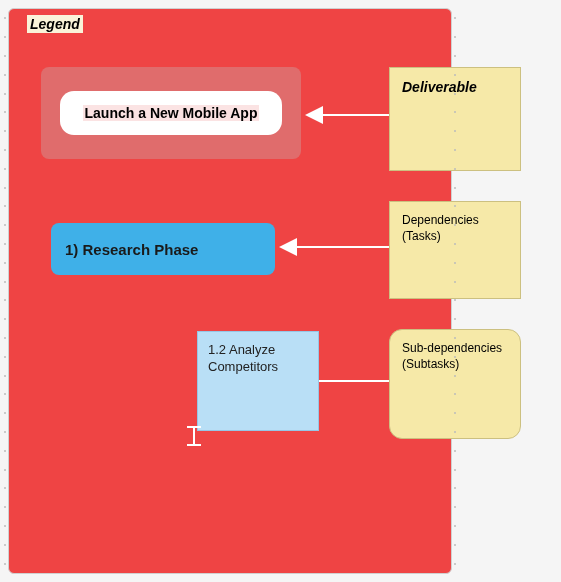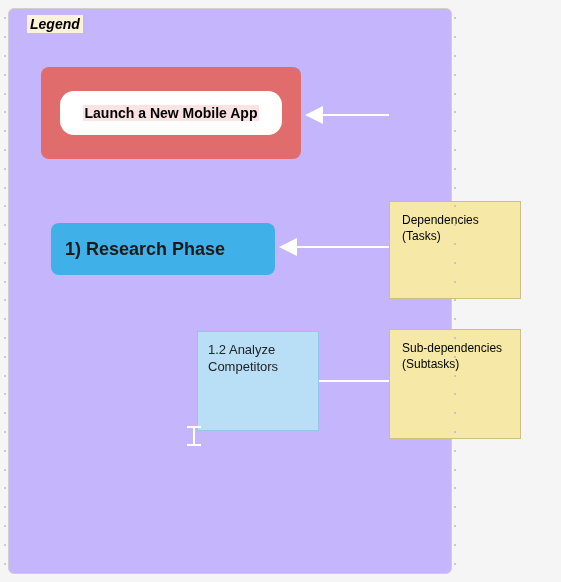--- a/index.html
+++ b/index.html
@@ -5,21 +5,21 @@
     * { box-sizing: border-box; margin: 0; padding: 0; }
     body {
       font-family: -apple-system, BlinkMacSystemFont, "Segoe UI", Helvetica, Arial, sans-serif;
       background: #f5f5f5;
       padding: 8px;
     }
     .canvas {
       position: relative;
       width: 444px;
       height: 566px;
-      background: #c4b5fd;
+      background: #ef4444;
       border: 1px solid #d0d0d0;
       border-radius: 6px;
       padding-left: 46px;
     }
     .dots-col {
       position: absolute;
       width: 8px;
       top: 0;
       bottom: 0;
       display: flex;
@@ -68,34 +68,34 @@
     .note {
       position: absolute;
       background: #f6e9a8;
       border: 1px solid #ccc080;
       padding: 10px 12px;
       font-size: 12px;
       line-height: 1.35;
     }
     .note-1 { left: 380px; top: 58px; width: 132px; height: 104px; font-style: italic; font-weight: 700; font-size: 14px; }
     .note-2 { left: 380px; top: 192px; width: 132px; height: 98px; }
-    .note-3 { left: 380px; top: 320px; width: 132px; height: 110px; }
+    .note-3 { left: 380px; top: 320px; width: 132px; height: 110px; border-radius: 13px; }
     .task-box {
       position: absolute;
       left: 42px;
       top: 214px;
       width: 224px;
       height: 52px;
       background: #3fb0e8;
       border-radius: 8px;
       display: flex;
       align-items: center;
       padding: 0 14px;
       font-weight: 700;
-      font-size: 18px;
+      font-size: 15px;
       color: #1a1a1a;
     }
     .subtask {
       position: absolute;
       width: 122px;
       height: 100px;
       background: #b9dff6;
       border: 1px solid #96c6e6;
       padding: 10px;
       font-size: 13px;
@@ -119,20 +119,21 @@
 <div class="canvas">
 
   <div class="legend-label">Legend</div>
 
   <div class="deliverable-outer">
     <div class="deliverable-inner">
       <span>Launch a New Mobile App</span>
     </div>
   </div>
 
+  <div class="note note-1">Deliverable</div>
 
   <div class="task-box">
     <span>1) Research Phase</span>
   </div>
 
   <div class="note note-2">Dependencies (Tasks)</div>
 
   <div class="subtask st-12">1.2 Analyze Competitors</div>
 
   <div class="note note-3">Sub-dependencies (Subtasks)</div>

